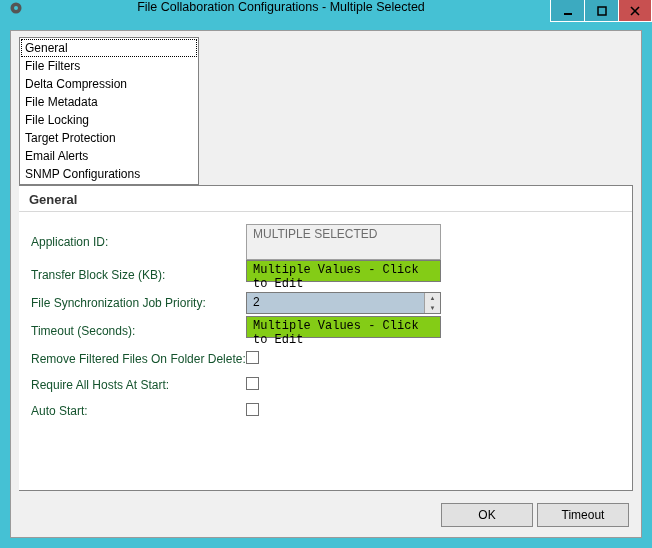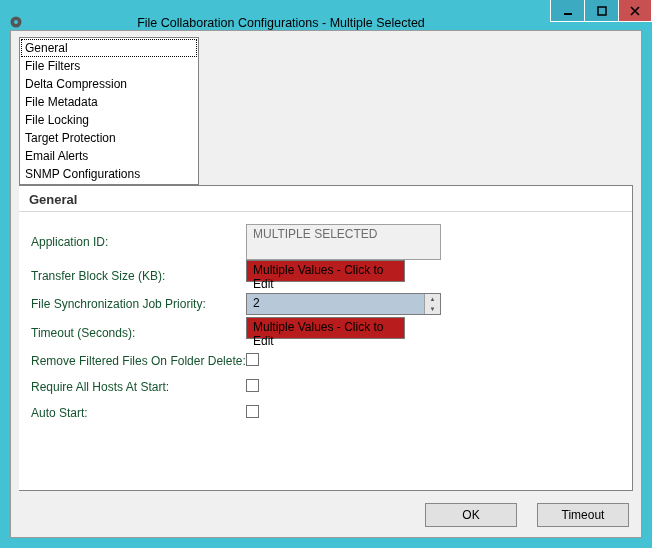--- a/index.html
+++ b/index.html
@@ -15,21 +15,21 @@
     .window {
       width: 652px;
       height: 548px;
       background: #45c1d4;
       position: relative;
     }
     .titlebar {
       height: 30px;
       background: #45c1d4;
       display: flex;
-      align-items: flex-end;
+      align-items: flex-start;
       padding-left: 8px;
     }
     .titlebar-icon {
       width: 16px; height: 16px;
       margin-right: 6px;
       display: flex; align-items: center; justify-content: center;
     }
     .titlebar-title {
       flex: 1;
       text-align: center;
@@ -111,25 +111,26 @@
       border: 1px solid #a0a0a0;
       background: #f0f0f0;
       color: #6d6d6d;
       padding: 2px 6px;
       width: 195px;
       display:inline-block;
     }
     .edit-box {
       height: 22px;
       border: 1px solid #7a7a7a;
-      background: #b91c1c;
+      background: #84cc16;
       padding: 2px 6px;
-      width: 159px;
+      width: 195px;
       display:inline-block;
       color:#000;
+      font-family:Liberation Mono, monospace;
     }
     .spinner {
       display: inline-flex;
       width: 195px;
       height: 22px;
       border: 1px solid #7a7a7a;
       background: #b7c9d8;
       position: relative;
     }
     .spinner-value {
@@ -152,21 +153,21 @@
     .checkbox {
       width: 13px; height: 13px;
       border: 1px solid #707070;
       background: #fff;
       display:inline-block;
     }
     .button-row {
       position: absolute;
       bottom: 10px; right: 12px;
       display: flex;
-      gap: 20px;
+      gap: 4px;
     }
     .win-button {
       min-width: 92px;
       height: 24px;
       border: 1px solid #888;
       background: #e1e1e1;
       text-align: center;
       line-height: 22px;
       font-size: 12px;
       color:#000;

